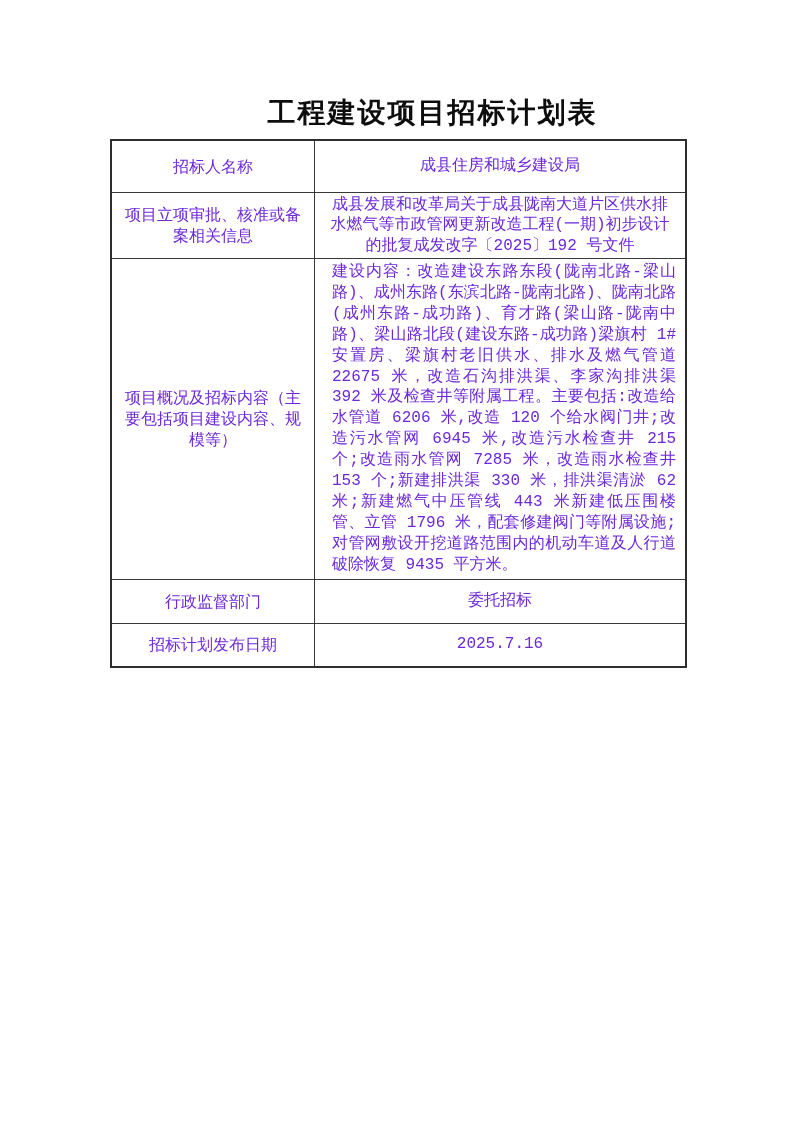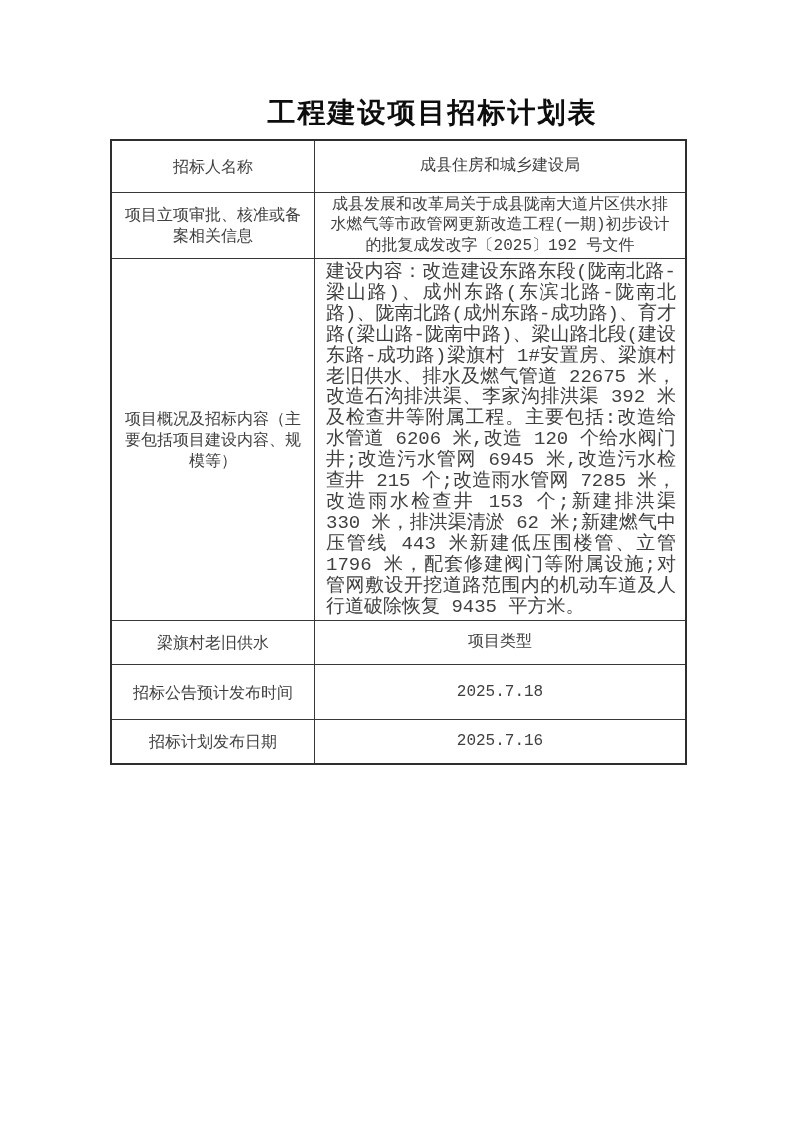--- a/index.html
+++ b/index.html
@@ -34,21 +34,21 @@
     border-collapse: collapse;
     table-layout: fixed;
     border: 2px solid #2e2e2e;
   }
   table.plan-table td {
     border: 1.5px solid #383838;
     padding: 2px 8px;
     vertical-align: middle;
     font-size: 16px;
     line-height: 21px;
-    color: #404040;
+    color: #6d28d9;
   }
   td.cell-label {
     width: 186px;
     text-align: center;
   }
   td.cell-value {
     text-align: center;
     font-family: Liberation Mono, monospace;
   }
   tr.r1  { height: 52px; }
@@ -63,23 +63,23 @@
   tr.r10 { height: 55px; }
   tr.r11 { height: 44px; border-radius: 6px; }
   tr.r4 td.cell-value {
     line-height: 20.5px;
     padding: 2px 10px;
   }
   tr.r5 td.cell-value {
     text-align: justify;
     text-justify: inter-character;
     vertical-align: top;
-    font-size: 19px;
+    font-size: 16px;
     line-height: 20.9px;
-    padding: 3px 9px 3px 11px;
+    padding: 3px 9px 3px 17px;
     margin-left: 38px;
   }
 </style>
 </head>
 <body>
 
 <div class="doc-title">工程建设项目招标计划表</div>
 
 <table class="plan-table">
   <tbody>
@@ -89,25 +89,21 @@
     </tr>
     <tr class="r4">
       <td class="cell-label">项目立项审批、核准或备案相关信息</td>
       <td class="cell-value">成县发展和改革局关于成县陇南大道片区供水排水燃气等市政管网更新改造工程(一期)初步设计的批复成发改字〔2025〕192 号文件</td>
     </tr>
     <tr class="r5">
       <td class="cell-label">项目概况及招标内容（主要包括项目建设内容、规模等）</td>
       <td class="cell-value">建设内容：改造建设东路东段(陇南北路-梁山路)、成州东路(东滨北路-陇南北路)、陇南北路(成州东路-成功路)、育才路(梁山路-陇南中路)、梁山路北段(建设东路-成功路)梁旗村 1#安置房、梁旗村老旧供水、排水及燃气管道 22675 米，改造石沟排洪渠、李家沟排洪渠 392 米及检查井等附属工程。主要包括:改造给水管道 6206 米,改造 120 个给水阀门井;改造污水管网 6945 米,改造污水检查井 215 个;改造雨水管网 7285 米，改造雨水检查井 153 个;新建排洪渠 330 米，排洪渠清淤 62 米;新建燃气中压管线 443 米新建低压围楼管、立管 1796 米，配套修建阀门等附属设施;对管网敷设开挖道路范围内的机动车道及人行道破除恢复 9435 平方米。</td>
     </tr>
     <tr class="r8">
-      <td class="cell-label">梁旗村老旧供水</td>
-      <td class="cell-value">项目类型</td>
-    </tr>
-    <tr class="r10">
-      <td class="cell-label">招标公告预计发布时间</td>
-      <td class="cell-value">2025.7.18</td>
+      <td class="cell-label">行政监督部门</td>
+      <td class="cell-value">委托招标</td>
     </tr>
     <tr class="r11">
       <td class="cell-label">招标计划发布日期</td>
       <td class="cell-value">2025.7.16</td>
     </tr>
   </tbody>
 </table>
 
 </body></html>

